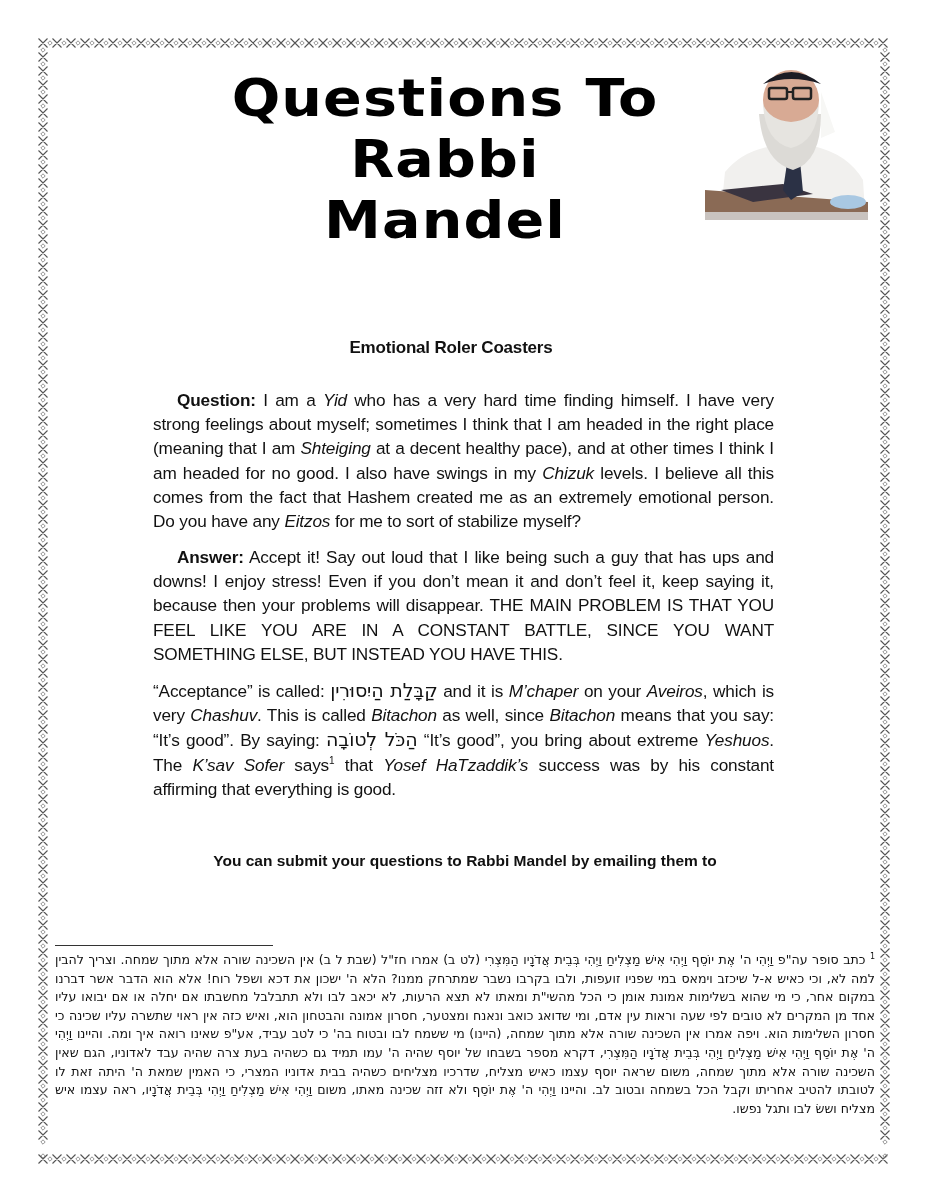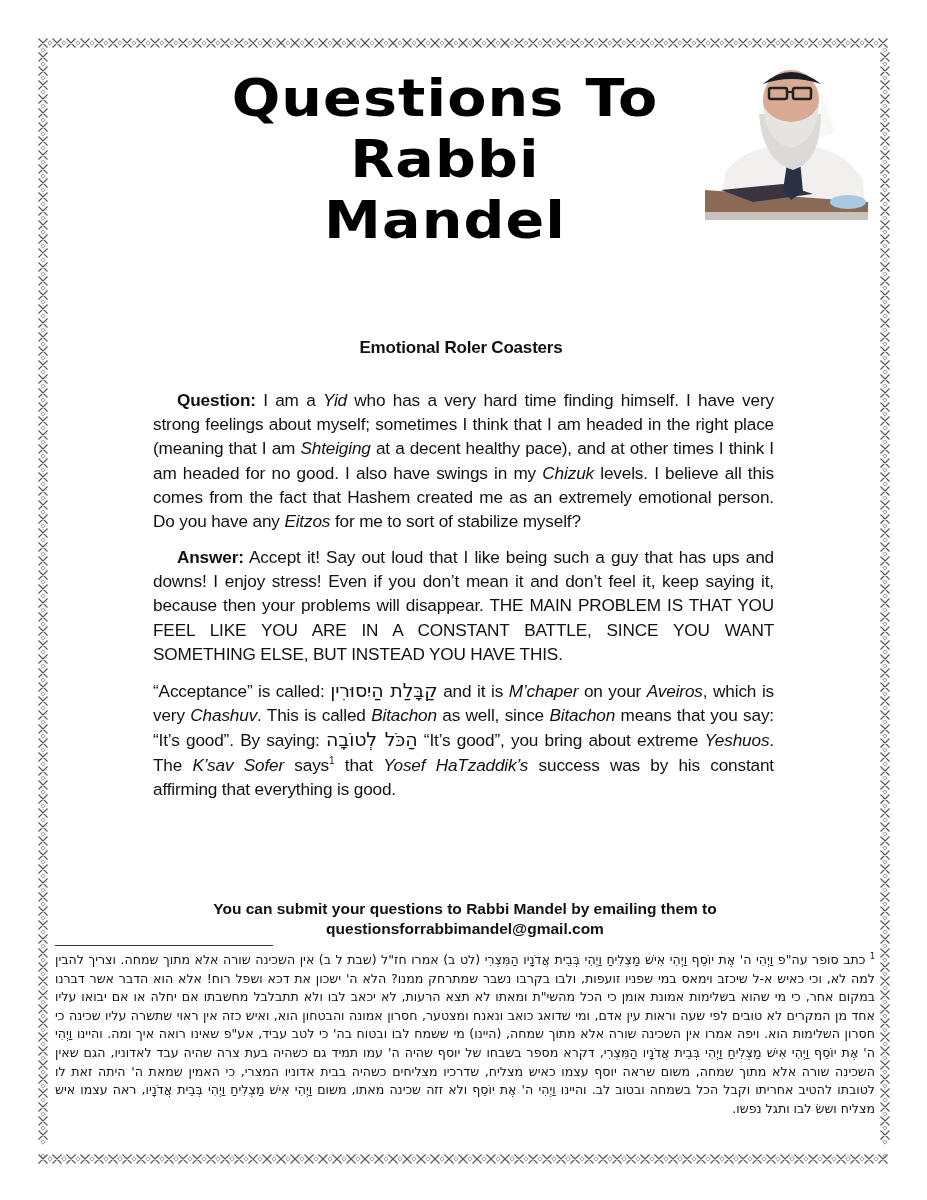--- a/index.html
+++ b/index.html
@@ -2,30 +2,30 @@
 <html><head>
 <meta charset="utf-8">
 <style>
   html, body { margin:0; padding:0; background:#ffffff; }
   body { width:927px; height:1200px; position:relative; overflow:hidden; font-family:"Liberation Sans", sans-serif; color:#111; }
   .border { position:absolute; left:36px; top:36px; width:856px; height:1130px; box-sizing:border-box; }
   .border svg { position:absolute; left:0; top:0; width:856px; height:1130px; }
   .title { position:absolute; left:230px; top:68px; width:430px; text-align:center; font-family:"DejaVu Sans", sans-serif; font-weight:900; font-size:51px; line-height:61px; letter-spacing:1px; color:#000; transform:scaleX(1.12); transform-origin:center top; }
   .title span { display:block; }
   .photo { position:absolute; left:703px; top:62px; width:167px; height:158px; }
-  .heading { position:absolute; left:146px; top:338px; width:630px; text-align:center; font-weight:bold; font-size:17px; letter-spacing:-0.2px; }
+  .heading { position:absolute; left:136px; top:338px; width:630px; text-align:center; font-weight:bold; font-size:17px; letter-spacing:-0.2px; }
   .body { position:absolute; left:153px; width:621px; font-size:17.2px; line-height:24.2px; text-align:justify; letter-spacing:-0.15px; }
   .body b { font-weight:bold;margin-left:24px; }
   .body i { }
   .q { top:388px; }
   .a { top:545px; }
   .acc { top:678px; }
   .heb { font-family:"DejaVu Sans", sans-serif; font-size:19px; direction:rtl; unicode-bidi:embed; }
   sup { font-size:10px; line-height:0; vertical-align:super; }
-  .submit { position:absolute; left:150px; top:899px; width:630px; text-align:center; font-weight:bold; font-size:15.5px; line-height:20px; }
+  .submit { position:absolute; left:150px; top:851px; width:630px; text-align:center; font-weight:bold; font-size:15.5px; line-height:20px; }
   .fn-rule { position:absolute; left:55px; top:945px; width:218px; height:0; border-top:1px solid #333; }
   .footnote { position:absolute; left:55px; top:951px; width:820px; direction:rtl; text-align:justify; text-align-last:right; font-family:"DejaVu Sans", sans-serif; font-size:12.6px; line-height:18.6px; color:#111; }
   .footnote b { font-weight:normal; }
   .footnote sup { font-size:8px; }
 </style>
 </head>
 <body>
 
 <div class="border">
   <svg id="border-svg" xmlns="http://www.w3.org/2000/svg" viewBox="0 0 856 1130">
@@ -78,20 +78,19 @@
 </p>
 
 <p class="body a" style="margin:0;">
   <b>Answer:</b><span> Accept it! Say out loud that I like being such a guy that has ups and downs! I enjoy stress! Even if you don’t mean it and don’t feel it, keep saying it, because then your problems will disappear. THE MAIN PROBLEM IS THAT YOU FEEL LIKE YOU ARE IN A CONSTANT BATTLE, SINCE YOU WANT SOMETHING ELSE, BUT INSTEAD YOU HAVE THIS.</span>
 </p>
 
 <p class="body acc" id="acc-body" style="margin:0;"><span>“Acceptance” is called: </span><span class="heb">קַבָּלַת הַיִסוּרִין</span><span> and it is </span><i>M’chaper</i><span> on your </span><i>Aveiros</i><span>, which is very </span><i>Chashuv</i><span>. This is called </span><i>Bitachon</i><span> as well, since </span><i>Bitachon</i><span> means that you say: “It’s good”. By saying: </span><span class="heb">הַכֹּל לְטוֹבָה</span><span> “It’s good”, you bring about extreme </span><i>Yeshuos</i><span>. The </span><i>K’sav Sofer</i><span> says</span><sup>1</sup><span> that </span><i>Yosef HaTzaddik’s</i><span> success was by his constant affirming that everything is good.</span></p>
 
 <div class="submit">
   <div>You can submit your questions to Rabbi Mandel by emailing them to</div>
-  <div>questionsforrabbimandel@gmail.com</div>
 </div>
 
 <div class="fn-rule"></div>
 
 <p class="footnote" style="margin:0;">
   <sup>1</sup><span id="fn-body"><span> כתב סופר עה"פ וַיְהִי ה' אֶת יוֹסֵף וַיְהִי אִישׁ מַצְלִיחַ וַיְהִי בְּבֵית אֲדֹנָיו הַמִּצְרִי (לט ב) אמרו חז"ל (שבת ל ב) אין השכינה שורה אלא מתוך שמחה. וצריך להבין למה לא, וכי כאיש א-ל שיכזב וימאס במי שפניו זועפות, ולבו בקרבו נשבר שמתרחק ממנו? הלא ה' ישכון את דכא ושפל רוח! אלא הוא הדבר אשר דברנו במקום אחר, כי מי שהוא בשלימות אמונת אומן כי הכל מהשי"ת ומאתו לא תצא הרעות, לא יכאב לבו ולא תתבלבל מחשבתו אם יחלה או אם יבואו עליו אחד מן המקרים לא טובים לפי שעה וראות עין אדם, ומי שדואג כואב ונאנח ומצטער, חסרון אמונה והבטחון הוא, ואיש כזה אין ראוי שתשרה עליו שכינה כי חסרון השלימות הוא. ויפה אמרו אין השכינה שורה אלא מתוך שמחה, (היינו) מי ששמח לבו ובטוח בה' כי לטב עביד, אע"פ שאינו רואה איך ומה. והיינו וַיְהִי ה' אֶת יוֹסֵף וַיְהִי אִישׁ מַצְלִיחַ וַיְהִי בְּבֵית אֲדֹנָיו הַמִּצְרִי, </span><b>דקרא מספר בשבחו של יוסף שהיה ה' עמו תמיד גם כשהיה בעת צרה</b><span> שהיה עבד לאדוניו, הגם שאין השכינה שורה אלא מתוך שמחה, </span><b>משום שראה יוסף עצמו כאיש מצליח</b><span>, שדרכיו מצליחים כשהיה בבית אדוניו המצרי, </span><b>כי האמין שמאת ה' היתה זאת לו לטובתו</b><span> להטיב אחריתו וקבל הכל בשמחה ובטוב לב. והיינו וַיְהִי ה' אֶת יוֹסֵף </span><b>ולא זזה שכינה מאתו</b><span>, משום וַיְהִי אִישׁ מַצְלִיחַ וַיְהִי בְּבֵית אֲדֹנָיו, ראה עצמו איש מצליח וששׂ לבו ותגל נפשו.</span></span>
 </p>
 
 </body></html>

